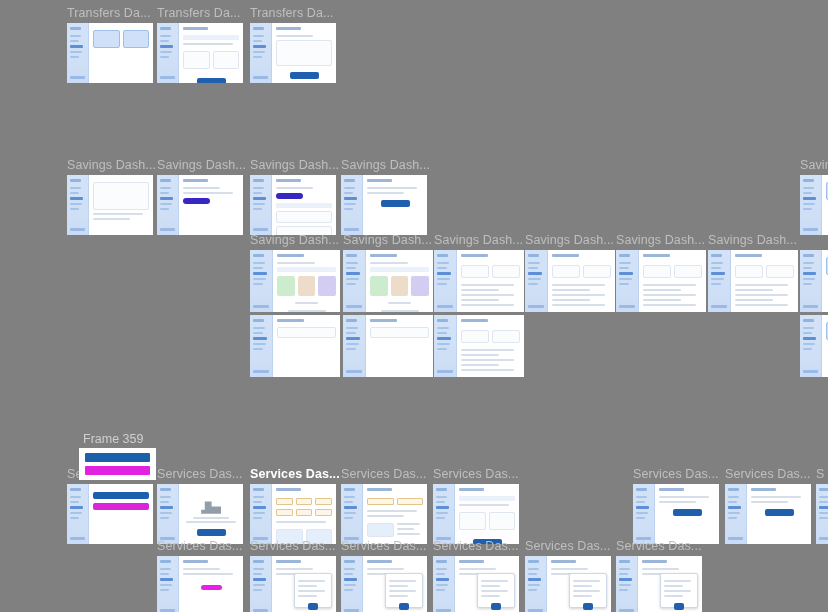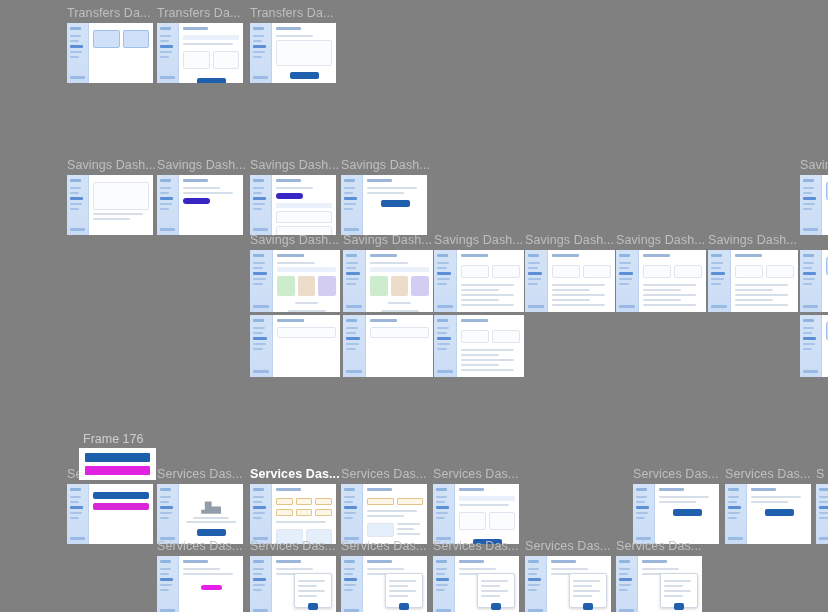--- a/index.html
+++ b/index.html
@@ -974,17 +974,17 @@
               <div class="row l"></div>
               <div class="row m"></div>
               <div class="btn sm"></div>
             </div>
           </div>
         </div>
       </div>
     </div>
   </div>
 
-<div id="frame227-label" style="left: 83px; top: 432px;">Frame 176</div>
+<div id="frame227-label" style="left: 83px; top: 432px;">Frame 359</div>
 <div id="frame227" style="left: 79px; top: 448px; width: 77px; height: 32px; padding: 5px 6px;">
     <div class="f-bar" style="background: rgb(28, 95, 171); height: 9px; margin: 0px 0px 4px;"></div>
     <div class="f-bar" style="background: rgb(225, 34, 225); height: 9px; margin: 0px 0px 4px;"></div>
   </div>
 
 </body></html>

